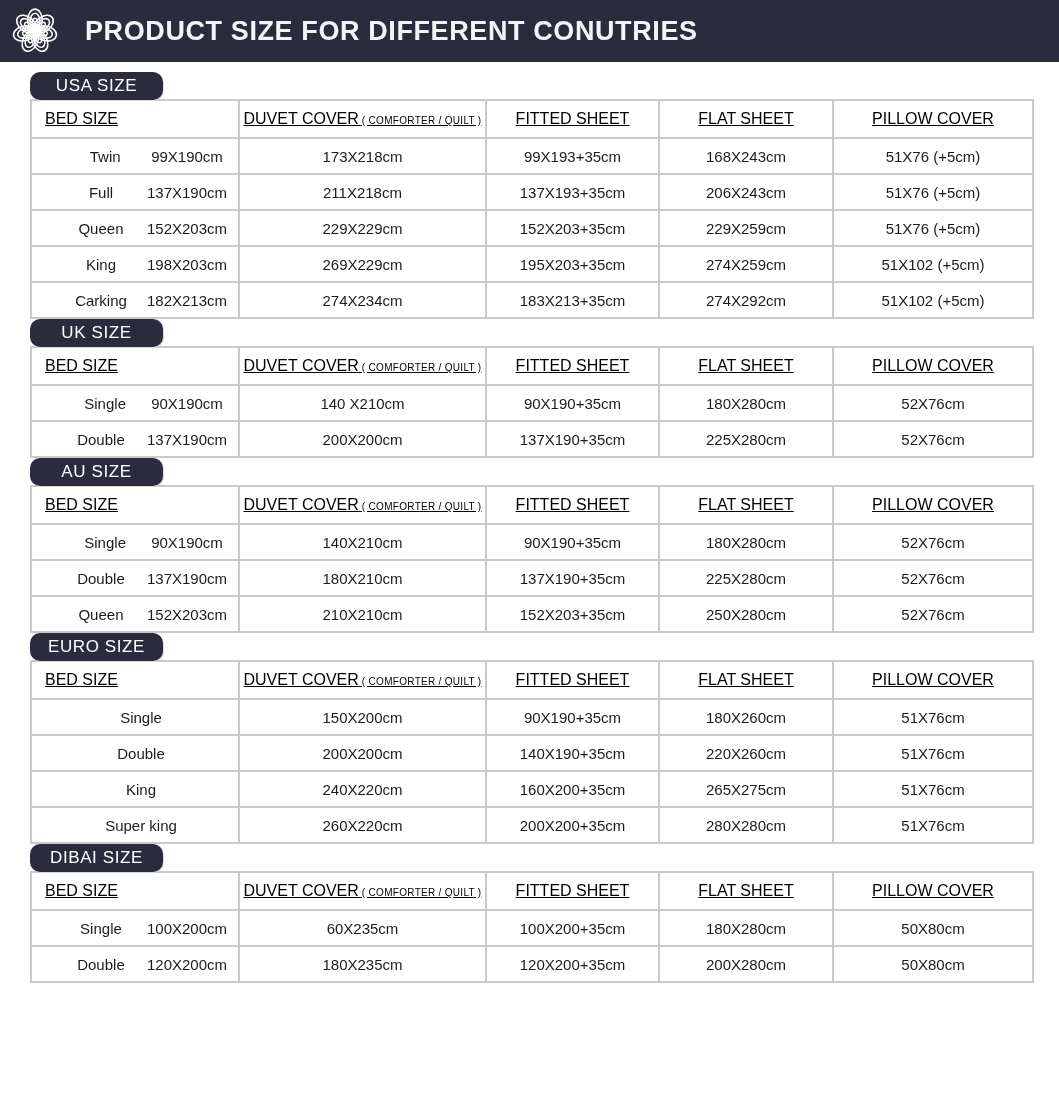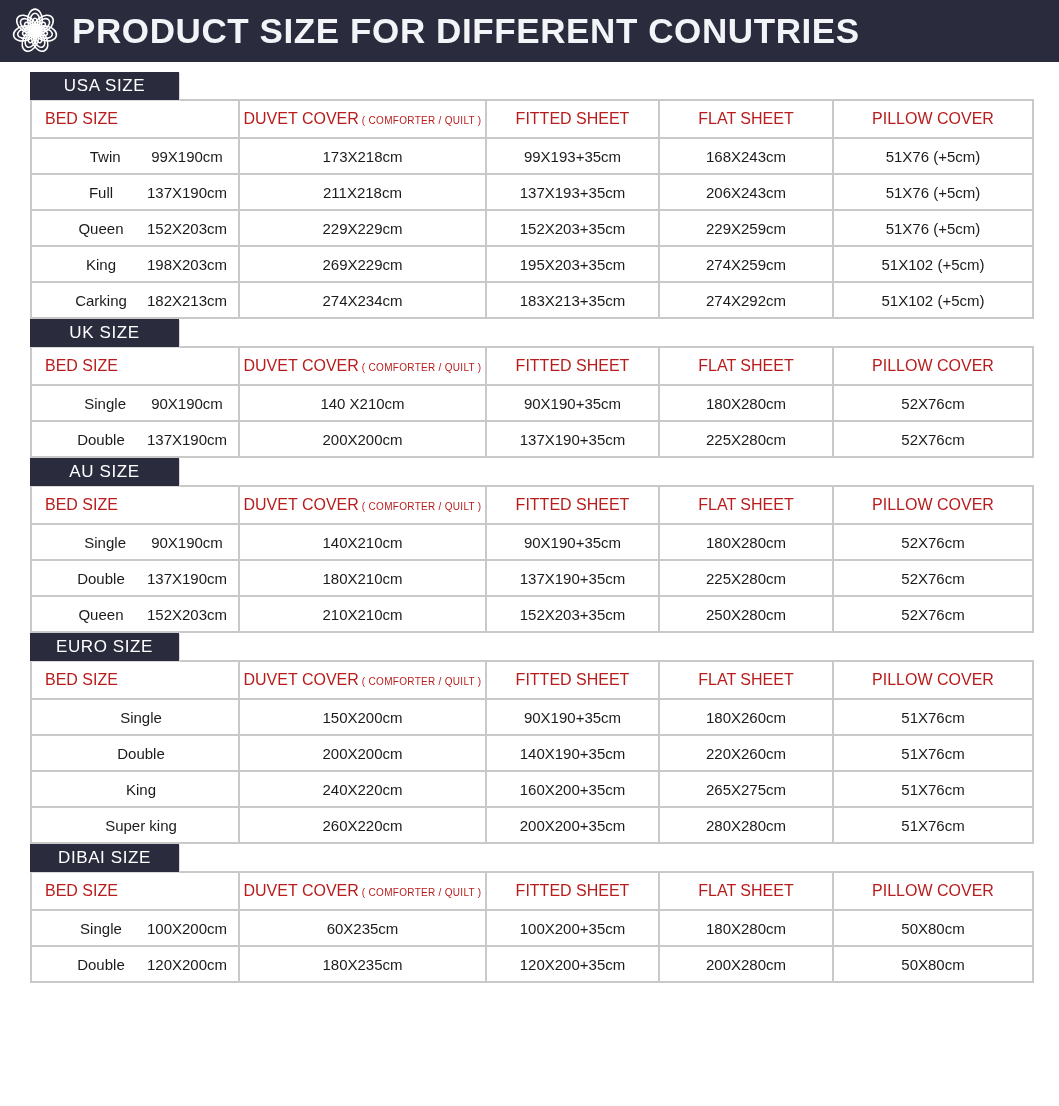--- a/index.html
+++ b/index.html
@@ -12,53 +12,53 @@
   }
   .topbar{
     height:62px;
     background:#2a2c3e;
     display:flex;align-items:center;
     padding-left:8px;box-sizing:border-box;
   }
   .logo{width:50px;height:50px;display:inline-block;margin:0 12px 0 2px;flex:0 0 auto;}
   .logo svg{width:100%;height:100%;}
   .title{
-    margin:0;color:#f3f4f8;
-    font-size:35px;font-weight:bold;letter-spacing:0.6px;
+    margin:13px;color:#f3f4f8;
+    font-size:27px;font-weight:bold;letter-spacing:0.6px;
     white-space:nowrap;
     text-align:center;
   }
   .content{margin-left:30px;width:1002px;}
   .size-section{}
   .size-section:first-child{margin-top:10px;}
   .tab{
-    width:149px;height:28px;
+    width:133px;height:28px;
     background:#2a2c3e;color:#ffffff;
     display:flex;align-items:center;justify-content:center;
     font-size:17px;letter-spacing:0.6px;
     box-shadow:1px 1px 0 #d9d9d9;
-    position:relative;z-index:2;
+    position:relative;z-index:2;border-radius:10px;
   }
   table.size-table{
     width:1002px;border-collapse:collapse;table-layout:fixed;
     background:#ffffff;
     margin-top:-1px;
   }
   col.col-bed{width:208px;}
   col.col-duvet{width:247px;}
   col.col-fitted{width:173px;}
   col.col-flat{width:174px;}
   col.col-pillow{width:200px;}
   th,td{
     border:2px solid #c9c9c9;
     text-align:center;vertical-align:middle;
     font-weight:normal;
     overflow:hidden;white-space:nowrap;
   }
-  th{height:34px;font-size:16px;color:#b91c1c;}
+  th{height:34px;font-size:16px;color:#000000;text-decoration:underline;}
   th.left{text-align:left;padding-left:13px;}
   .h-sub{font-size:10px;letter-spacing:0.3px;}
   td{height:32px;font-size:15px;color:#1b1b1b;}
   td.bed-cell{text-align:center;padding-left:13px;}
   .bed-name{display:inline-block;width:92px;}
   .bed-dim{display:inline-block;}
 </style>
 </head>
 <body>
 

